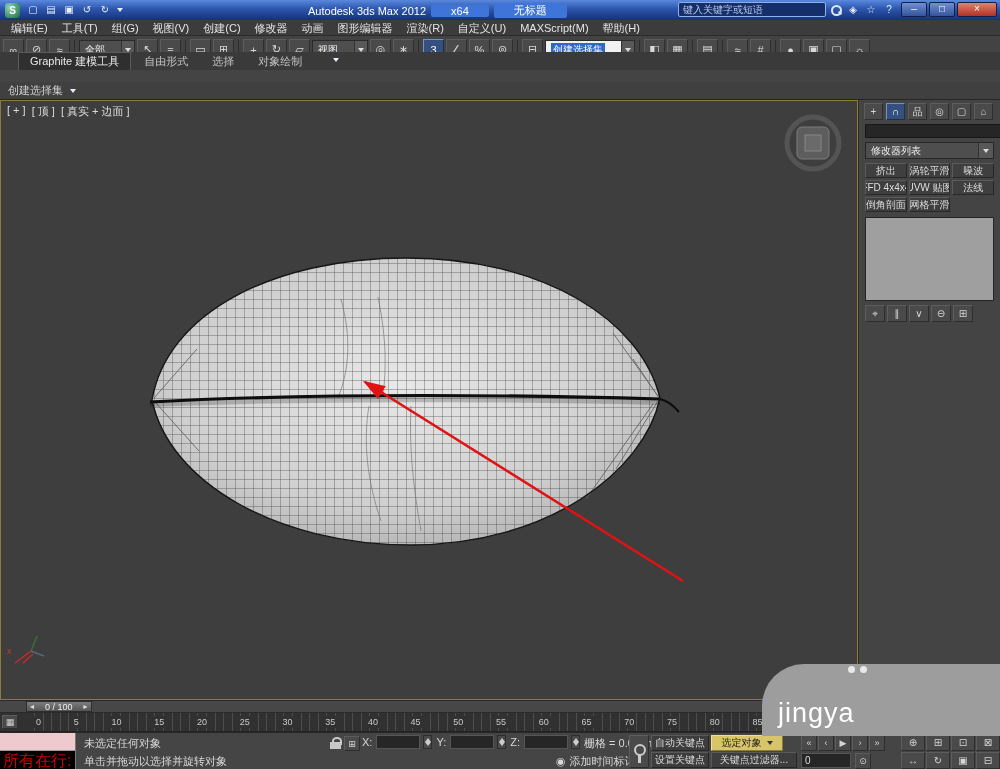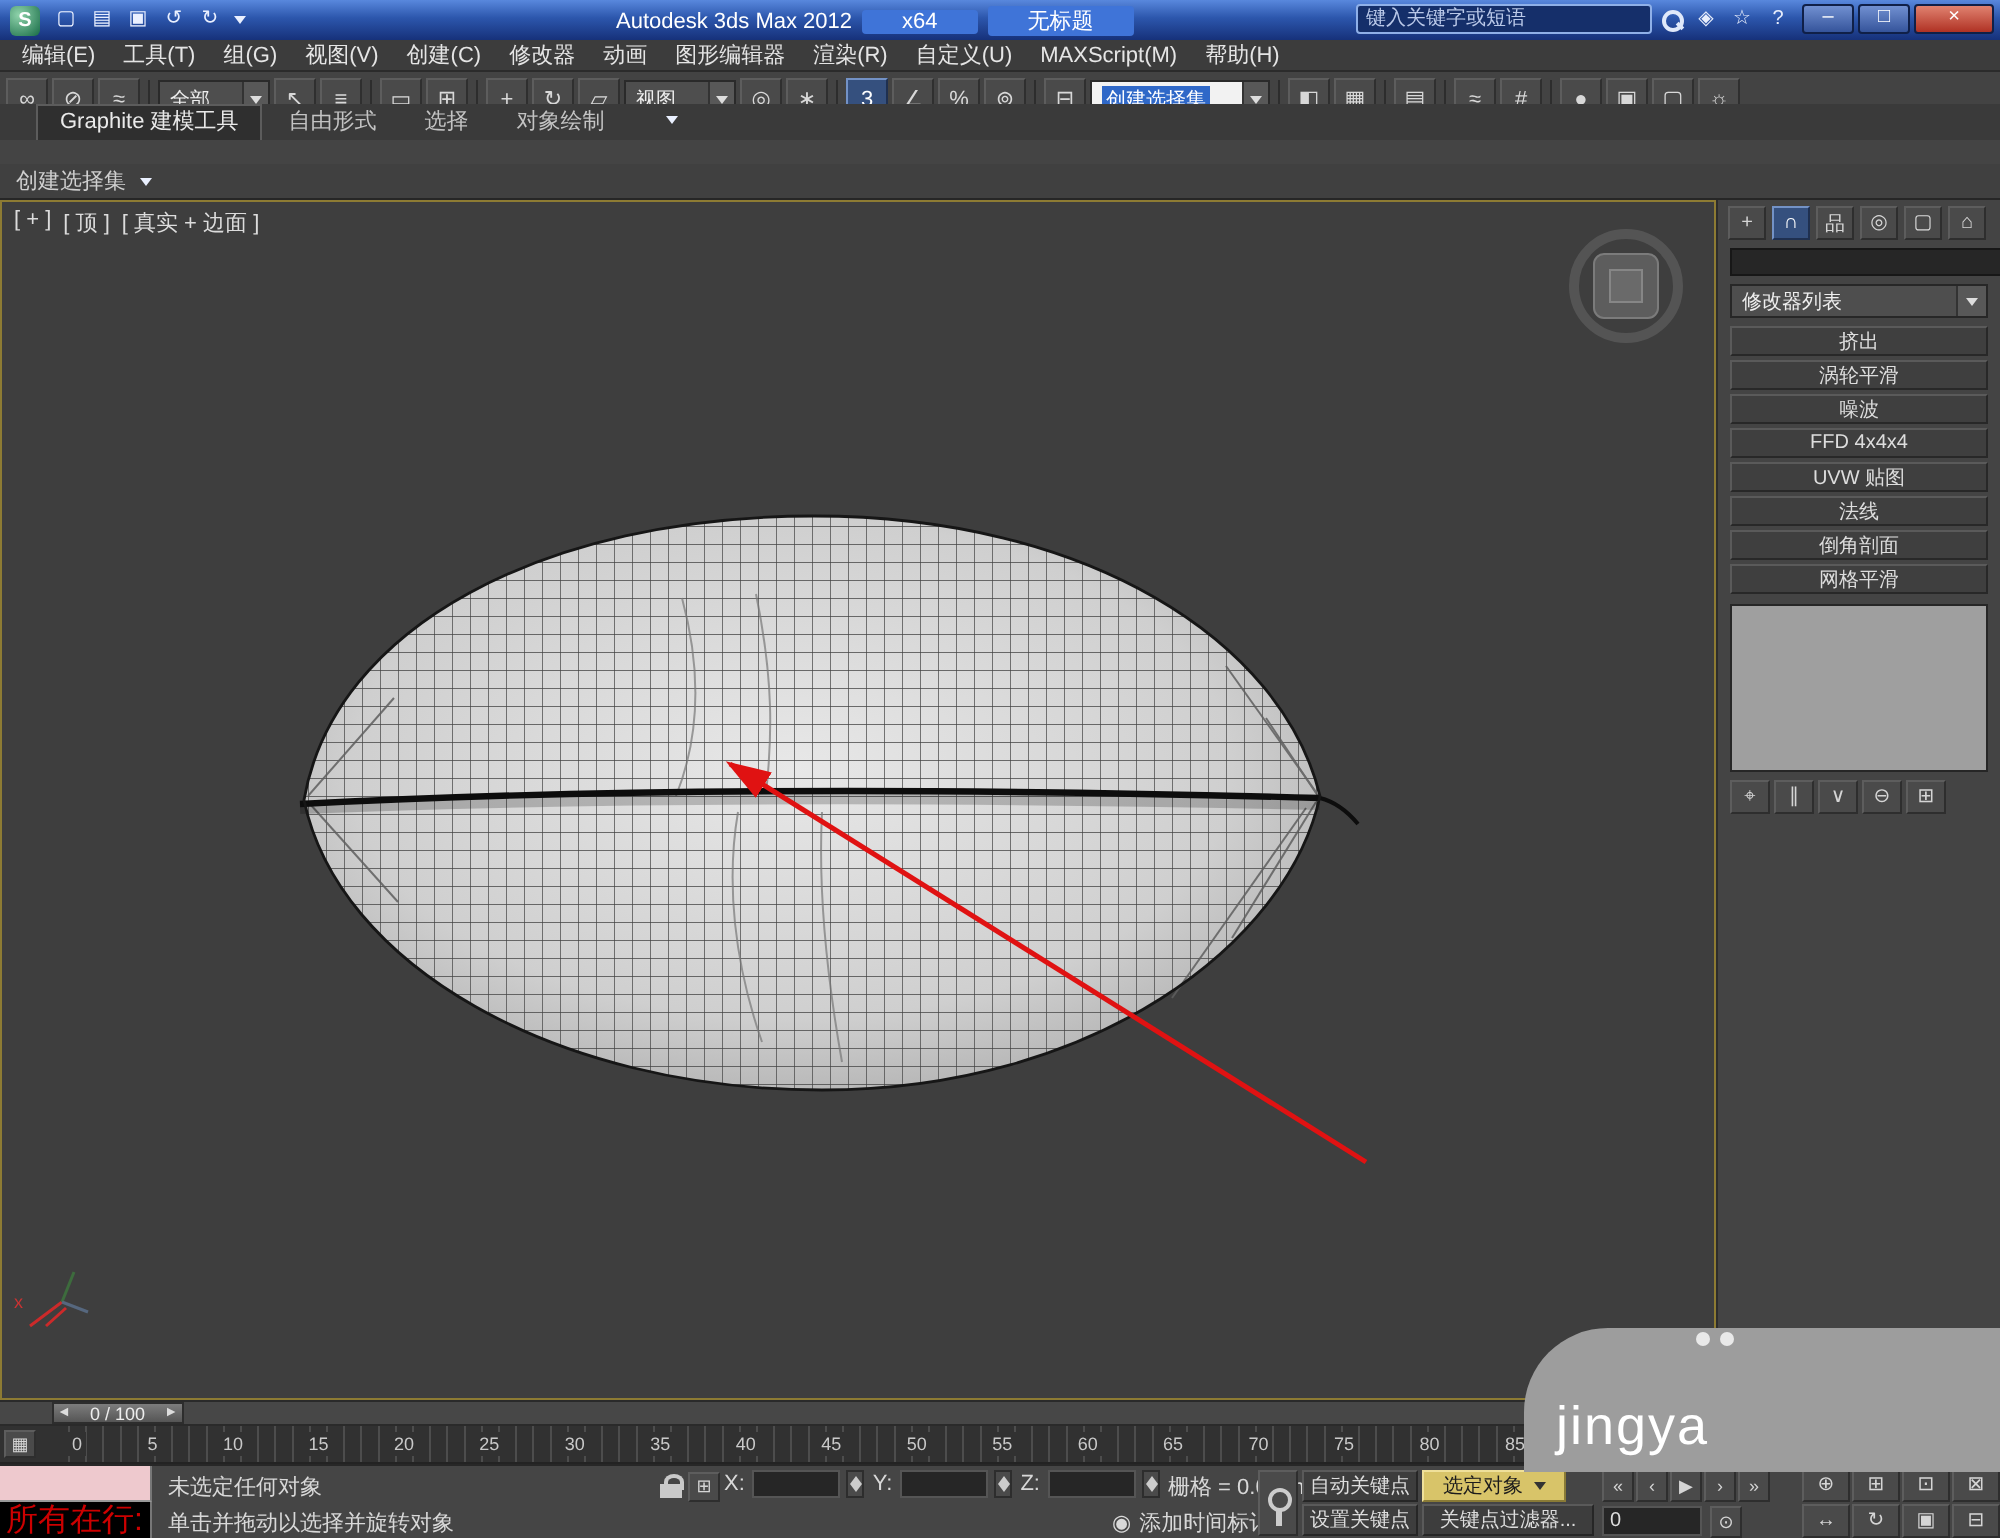--- a/index.html
+++ b/index.html
@@ -80,21 +80,21 @@
   .cp-tab.active{background:#35507e;border-color:#7392c6 #1f3050 #1f3050 #7392c6;color:#fff}
   .cp-name-row{display:flex;gap:3px;padding:2px 6px 3px}
   .cp-input{flex:1;height:14px;background:#262626;border:1px solid #171717;color:#ddd;font-family:inherit;font-size:10px;padding:0 3px}
   .cp-drop{margin:1px 6px 3px;height:17px;background:#4e4e4e;border:1px solid #272727;
            display:flex;align-items:center;color:#eee}
   .cp-drop .lbl{flex:1;padding-left:5px}
   .cp-drop .darr{width:15px;height:15px;background:#585858;border-left:1px solid #333;
                  display:flex;align-items:center;justify-content:center}
   .cp-drop .darr::before{content:"";width:0;height:0;border-left:3px solid transparent;
                  border-right:3px solid transparent;border-top:4px solid #ddd}
-  .mod-grid{display:grid;grid-template-columns:1fr;gap:2px;padding:1px 6px 3px}
+  .mod-grid{display:grid;grid-template-columns:1fr 1fr 1fr;gap:2px;padding:1px 6px 3px}
   .mod-btn{height:15px;background:#3f3f3f;border:1px solid;border-color:#5a5a5a #282828 #282828 #5a5a5a;
            color:#ddd;display:flex;align-items:center;justify-content:center;font-size:10px;white-space:nowrap;overflow:hidden}
   .stack{margin:2px 6px;height:84px;background:#9f9f9f;border:1px solid #262626}
   .stack-tools{display:flex;gap:2px;padding:2px 6px}
   .st-btn{width:20px;height:17px;background:#4a4a4a;border:1px solid;
           border-color:#5d5d5d #2e2e2e #2e2e2e #5d5d5d;display:flex;align-items:center;
           justify-content:center;color:#d5d5d5;font-size:10px}
 
   
   .timeslider{position:absolute;top:700px;left:0;width:858px;height:13px;background:#474747;

